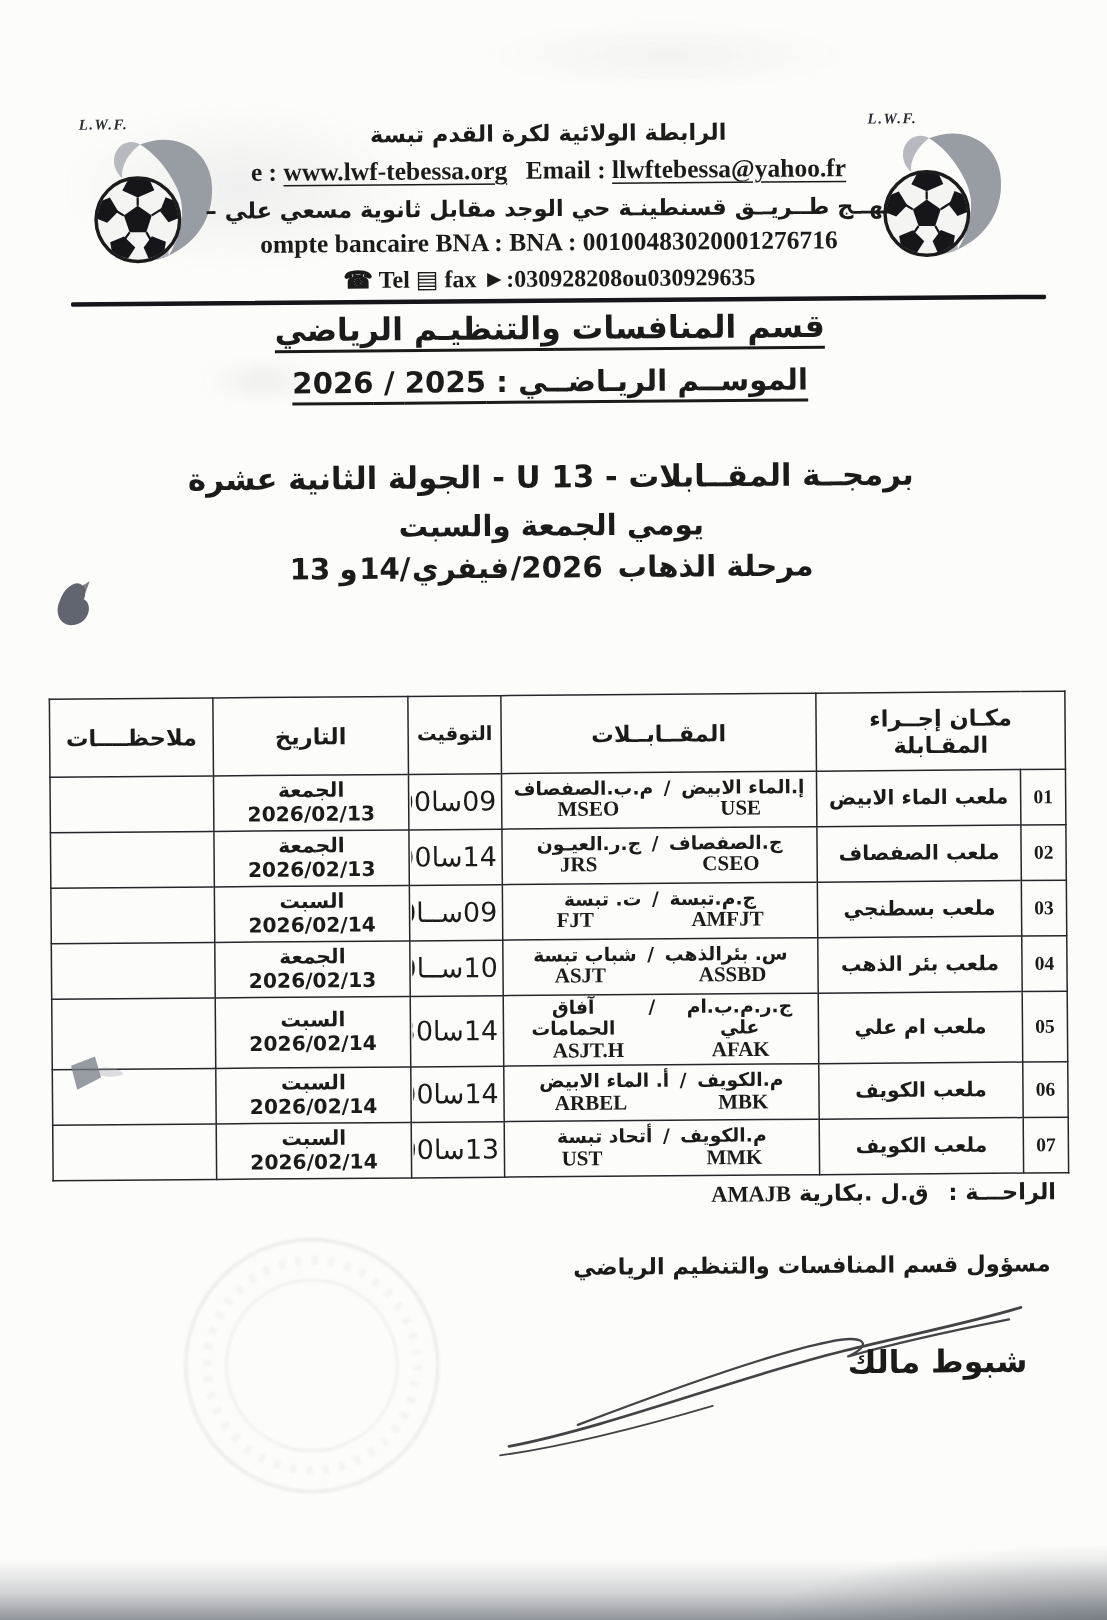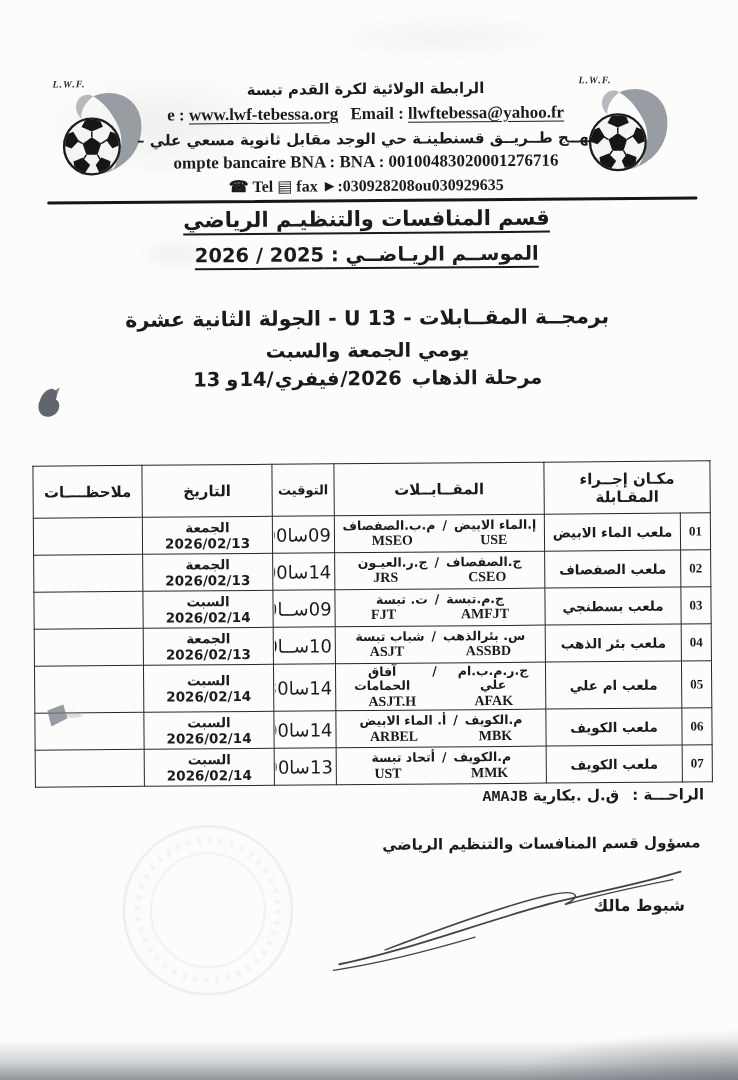--- a/index.html
+++ b/index.html
@@ -49,23 +49,23 @@
   td.c-num{font-family:"Liberation Serif","DejaVu Serif",serif;font-size:13px;font-weight:700;}
   td.c-place{font-size:13.5px;font-weight:700;direction:rtl;}
   td.c-time{font-size:18px;font-weight:400;direction:rtl;border-radius:15px;}
   td.c-date{font-size:13.5px;font-weight:700;direction:rtl;font-family:"DejaVu Sans",sans-serif;}
   .m-names{display:flex;direction:rtl;justify-content:center;gap:7px;font-size:12.5px;font-weight:700;line-height:1.15;}
   .m-codes{display:flex;direction:rtl;justify-content:space-around;font-family:"Liberation Serif","DejaVu Serif",serif;font-size:14px;font-weight:700;line-height:1.1;}
 
   
   .rest-line{top:788px;right:36px;font-size:15px;font-weight:700;direction:rtl;}
   .rest-line .lbl{text-underline-offset:4px;margin-left:8px;}
-  .rest-line .code{font-family:Liberation Mono, monospace;font-size:15px;margin-top:20px;}
+  .rest-line .code{font-family:Liberation Serif, serif;font-size:15px;margin-top:20px;}
   .sig-title{top:836px;right:40px;font-size:15px;font-weight:700;direction:rtl;}
-  .sig-name{top:898px;right:56px;font-size:16px;font-weight:700;direction:rtl;}
+  .sig-name{top:898px;right:56px;font-size:21px;font-weight:700;direction:rtl;}
   .sig-svg{top:852px;left:322px;}
 
   
   .stamp{left:112px;top:816px;width:186px;height:186px;opacity:.55;filter:blur(.6px);}
   .smudge{position:absolute;background:radial-gradient(ellipse at center,rgba(120,128,138,.10),transparent 70%);filter:blur(3px);}
   .ink-blob{position:absolute;}
   .bottom-band{position:absolute;left:0;right:0;bottom:0;height:40px;
     background:linear-gradient(to bottom,rgba(146,152,158,0) 0%,rgba(146,152,158,.40) 55%,rgba(116,122,130,.8) 100%);}
   .bottom-corner{position:absolute;right:0;bottom:0;width:220px;height:50px;
     background:radial-gradient(ellipse at bottom right,rgba(96,102,110,.5),transparent 72%);}

